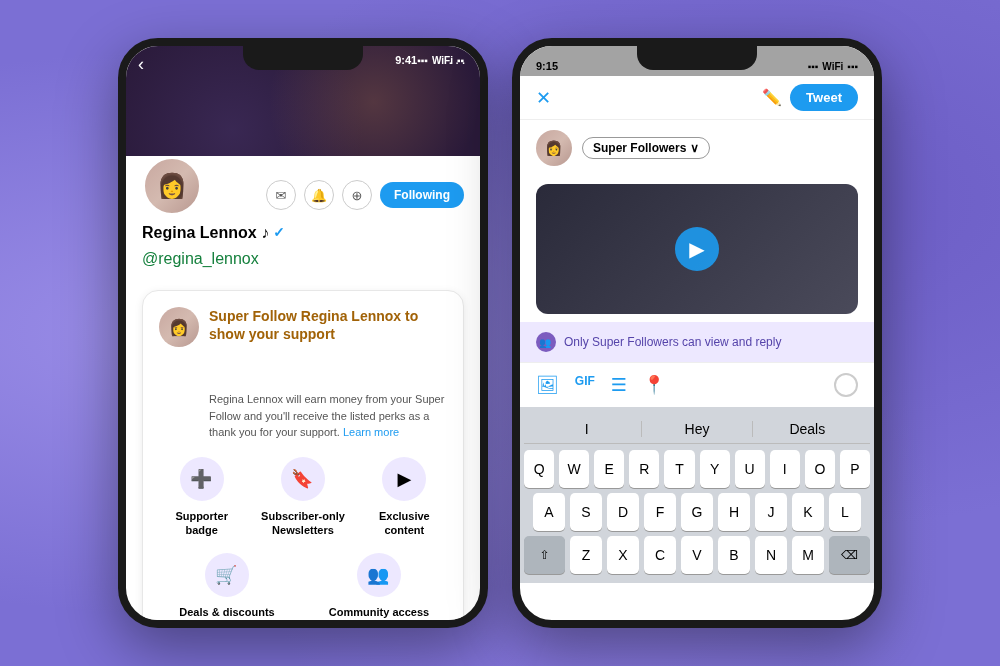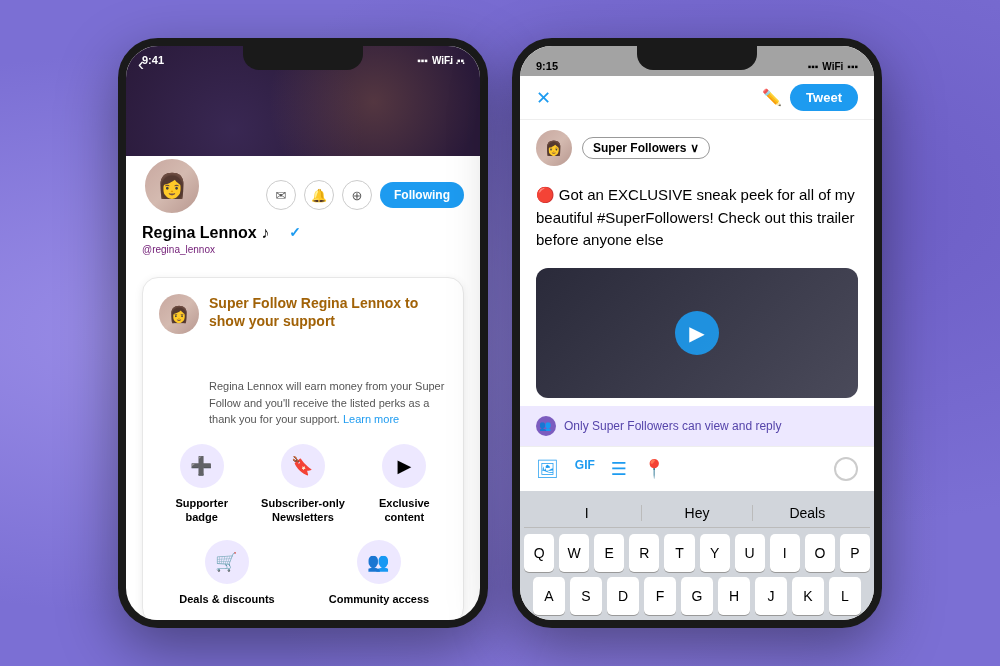--- a/index.html
+++ b/index.html
@@ -65,21 +65,21 @@
       display: flex;
       justify-content: space-between;
       align-items: center;
       padding: 8px 16px 4px;
       font-size: 11px;
       font-weight: 600;
       background: transparent;
       position: relative;
       z-index: 5;
     }
-    .status-bar.dark { color: #fff; }
+    .status-bar.dark { color: #fff; justify-content: flex-end; }
     .status-bar.light { color: #000; }
     .status-icons { display: flex; align-items: center; gap: 4px; font-size: 10px; }
 
     
     .phone1-header {
       height: 140px;
       background: #2a1a3a;
       position: relative;
       overflow: hidden;
     }
@@ -156,30 +156,30 @@
       padding: 6px 14px;
       font-size: 12px;
       font-weight: 700;
     }
     .profile-name {
       font-size: 16px;
       font-weight: 800;
       color: #000;
       display: flex;
       align-items: flex-start;
-      gap: 20px;
+      gap: 4px;
     }
     .verified-badge {
       color: #1d9bf0;
       font-size: 14px;
     }
     .profile-handle {
-      font-size: 10px;
-      color: #701a75;
-      margin-top: 2px;
+      font-size: 16px;
+      color: #15803d;
+      margin-top: 8px;
     }
     
     .super-follow-card {
       background: #fff;
       border: 1px solid #e7e7e7;
       border-radius: 16px;
       margin: 10px 16px;
       padding: 16px;
       box-shadow: 0 2px 8px rgba(0,0,0,0.08);
     }
@@ -527,21 +527,20 @@
       </div>
 
       <div class="audience-row">
         <div class="audience-avatar">👩</div>
         <div class="audience-pill">
           <span>Super Followers</span>
           <span>∨</span>
         </div>
       </div>
 
-      <div class="tweet-text">🔴 Got an EXCLUSIVE sneak peek for all of my beautiful #SuperFollowers! Check out this trailer before anyone else</div>
 
       <div class="tweet-media">
         <div class="play-btn">▶</div>
       </div>
 
       <div class="super-followers-notice">
         <div class="notice-icon">👥</div>
         <span>Only Super Followers can view and reply</span>
       </div>
 

